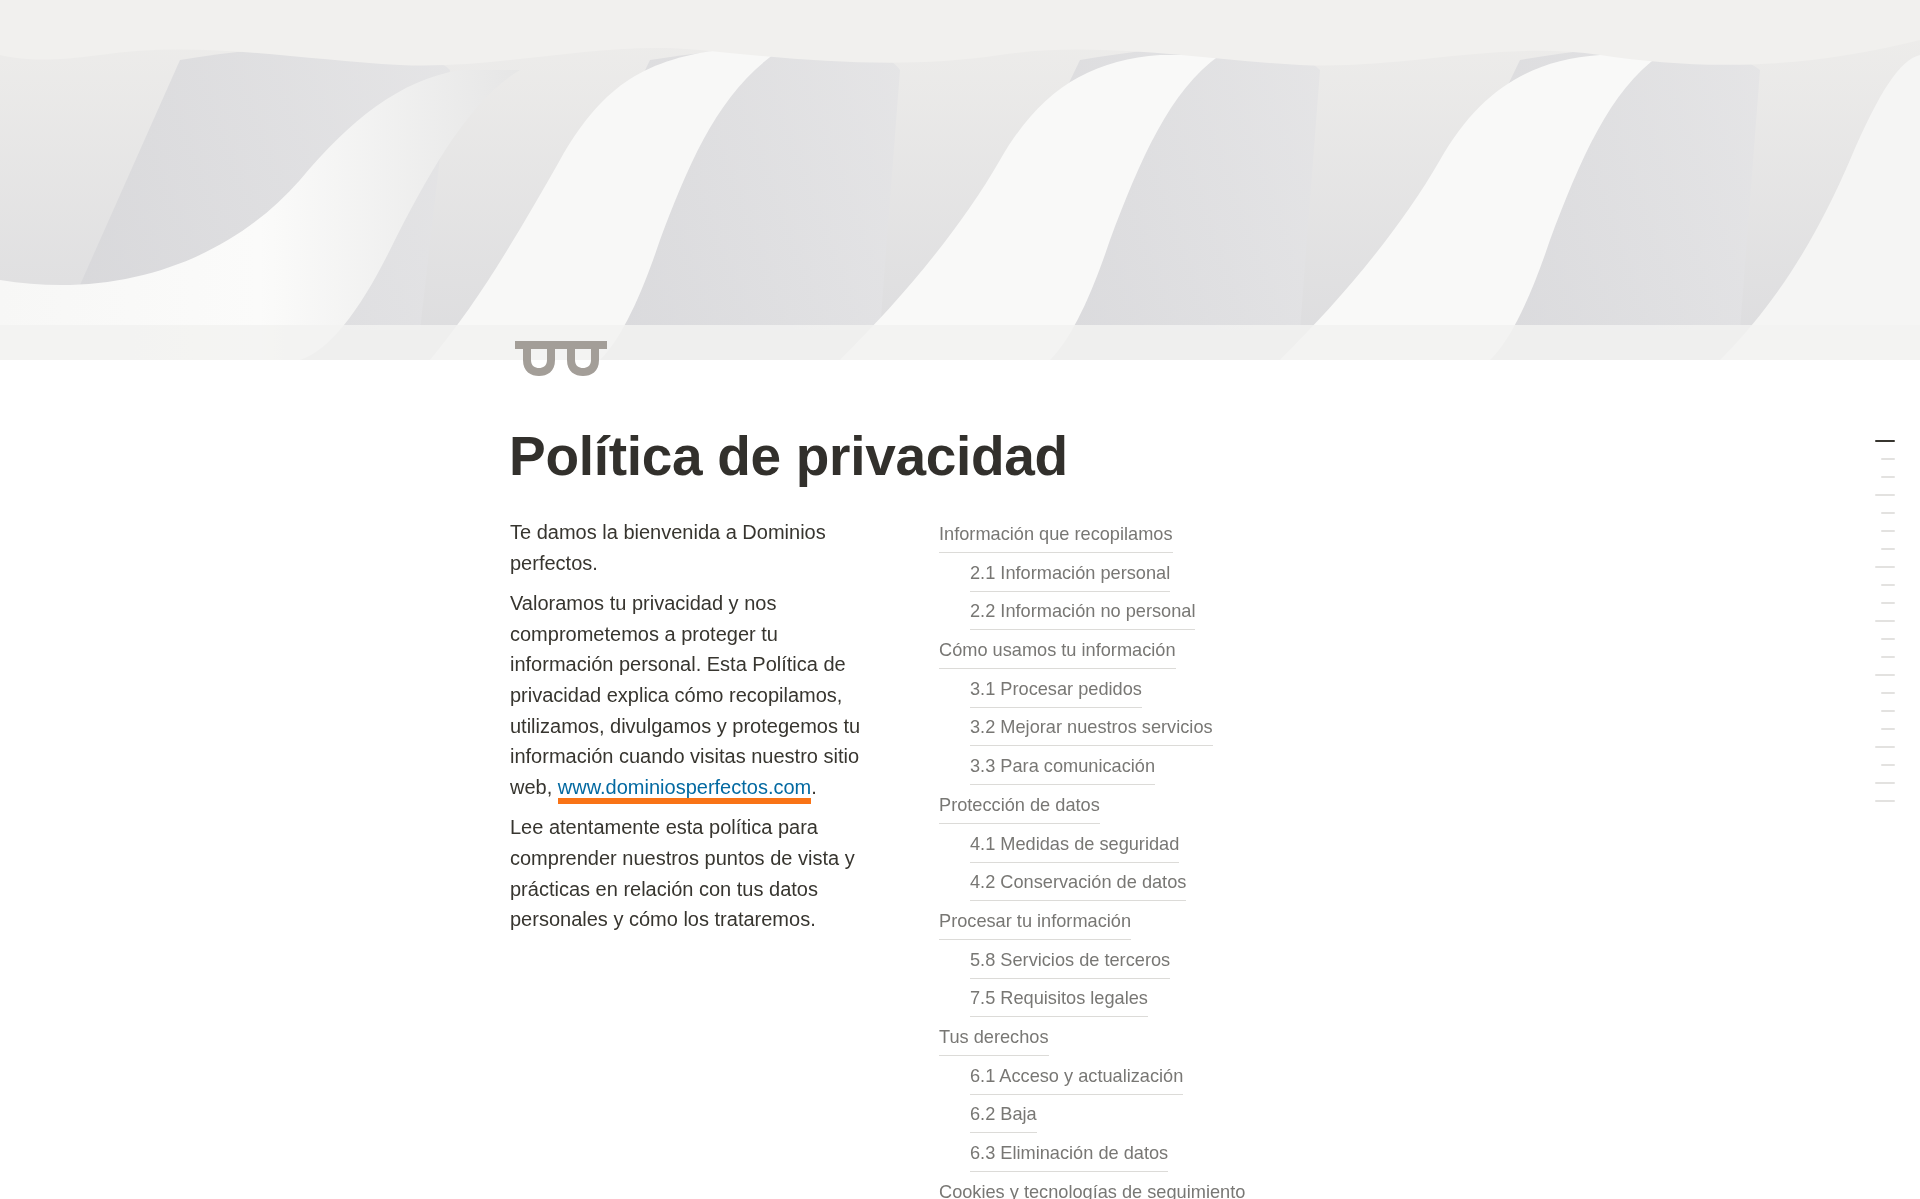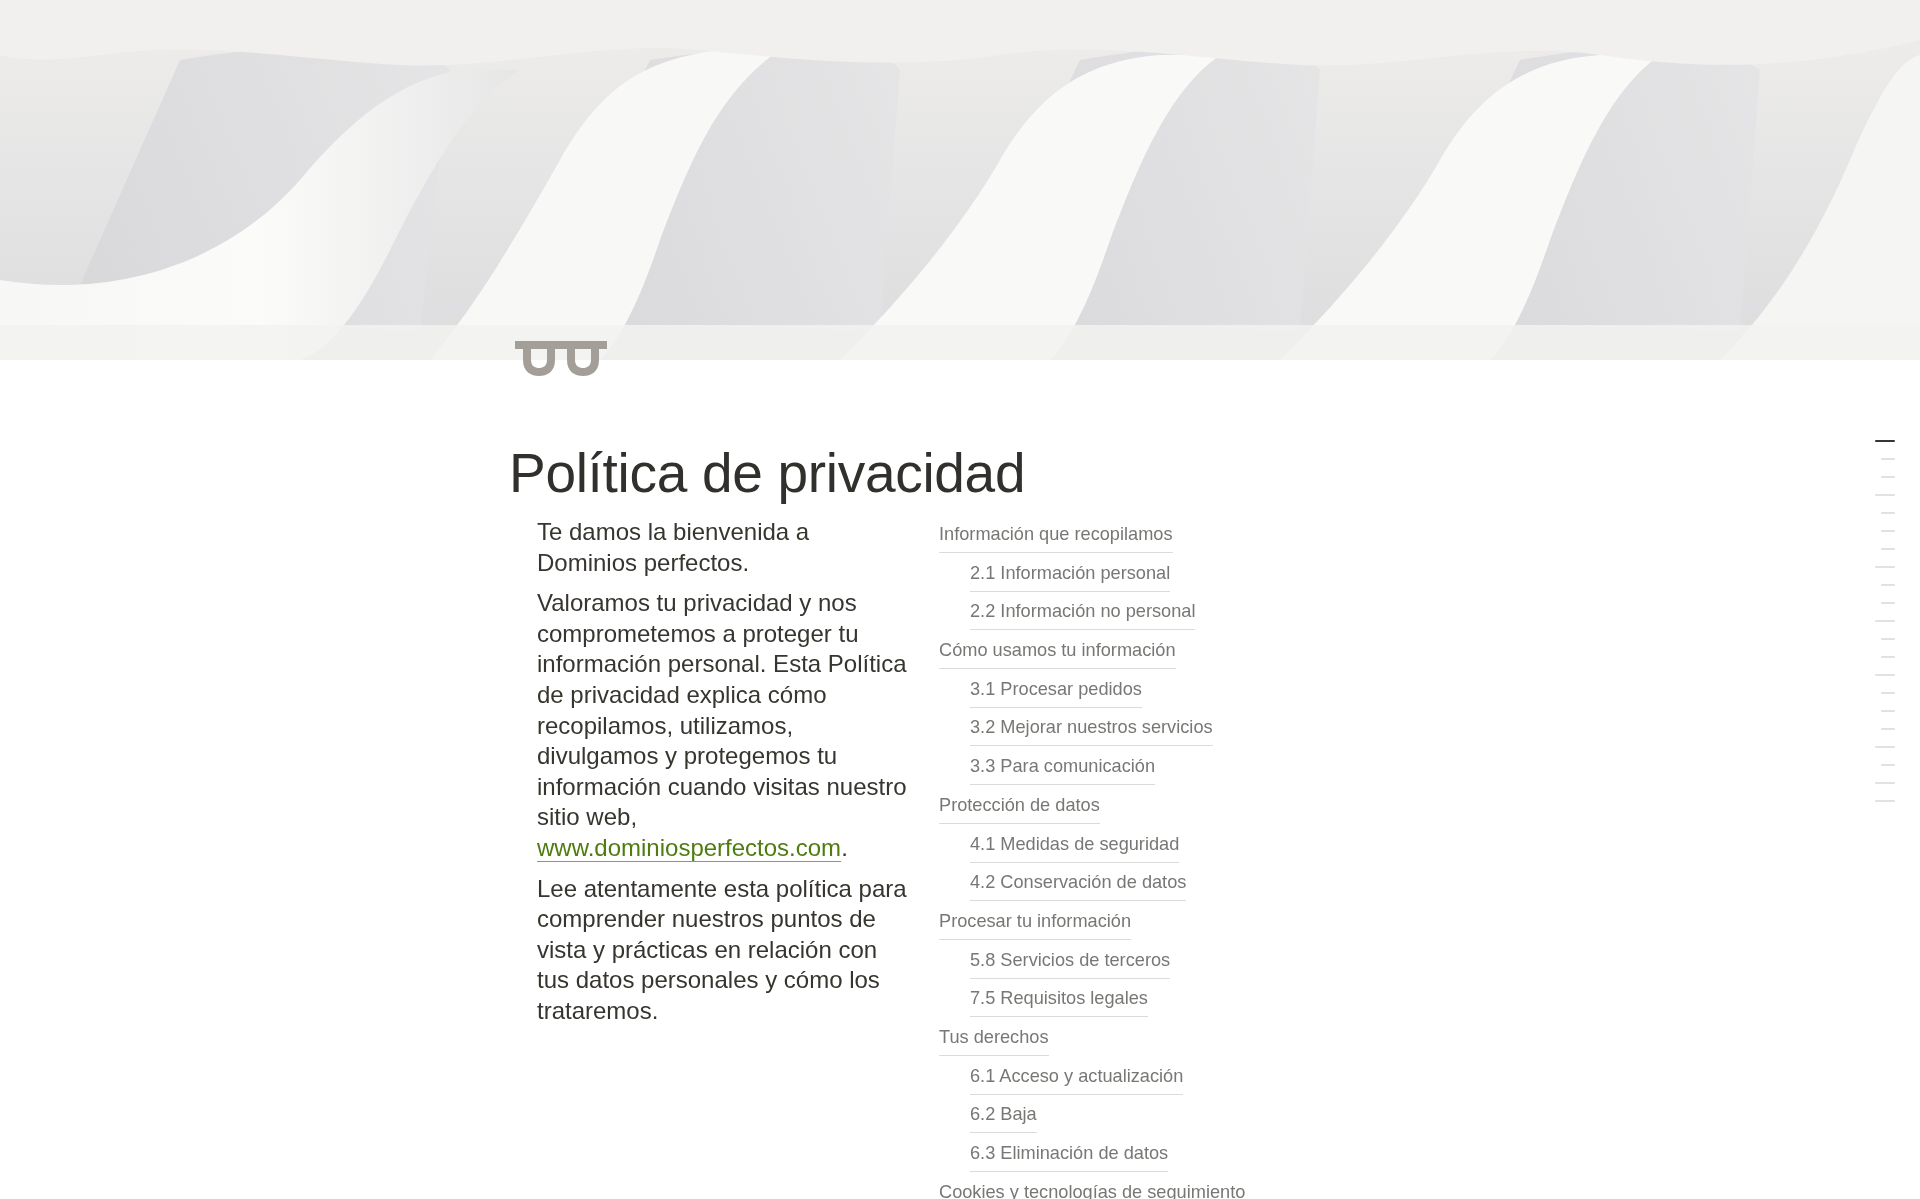--- a/index.html
+++ b/index.html
@@ -12,32 +12,32 @@
   }
   .cover svg { display: block; width: 1920px; height: 360px; }
 
   .page-icon {
     position: absolute; left: 513px; top: 338px; width: 96px; height: 42px;
   }
   .page-icon svg { display: block; }
 
   .title {
     position: absolute; left: 509px; top: 420px;
-    font-size: 55px; font-weight: 400; line-height: 72px; letter-spacing: -0.3px;
-    color: #32302c; white-space: nowrap; margin-top: 17px;
+    font-size: 55px; font-weight: 700; line-height: 72px; letter-spacing: -0.3px;
+    color: #32302c; white-space: nowrap;
   }
 
   .intro {
     position: absolute; left: 510px; top: 517px; width: 370px;
-    font-size: 24px; line-height: 30.6px; color: #37352f; margin-left: 27px;
+    font-size: 20px; line-height: 30.6px; color: #37352f;
   }
   .intro p { margin-bottom: 10px; }
   .intro .link {
-    color: #4d7c0f; text-decoration: none;
-    border-bottom: 1px solid #f97316;
+    color: #0369a1; text-decoration: none;
+    border-bottom: 6px solid #f97316;
   }
 
   .toc {
     position: absolute; left: 939px; top: 517px; width: 420px;
     list-style: none;
   }
   .toc li {
     height: 38.7px; line-height: 34px; font-size: 18.2px; color: #787774; white-space: nowrap;
   }
   .toc li.sub { padding-left: 31px; }

